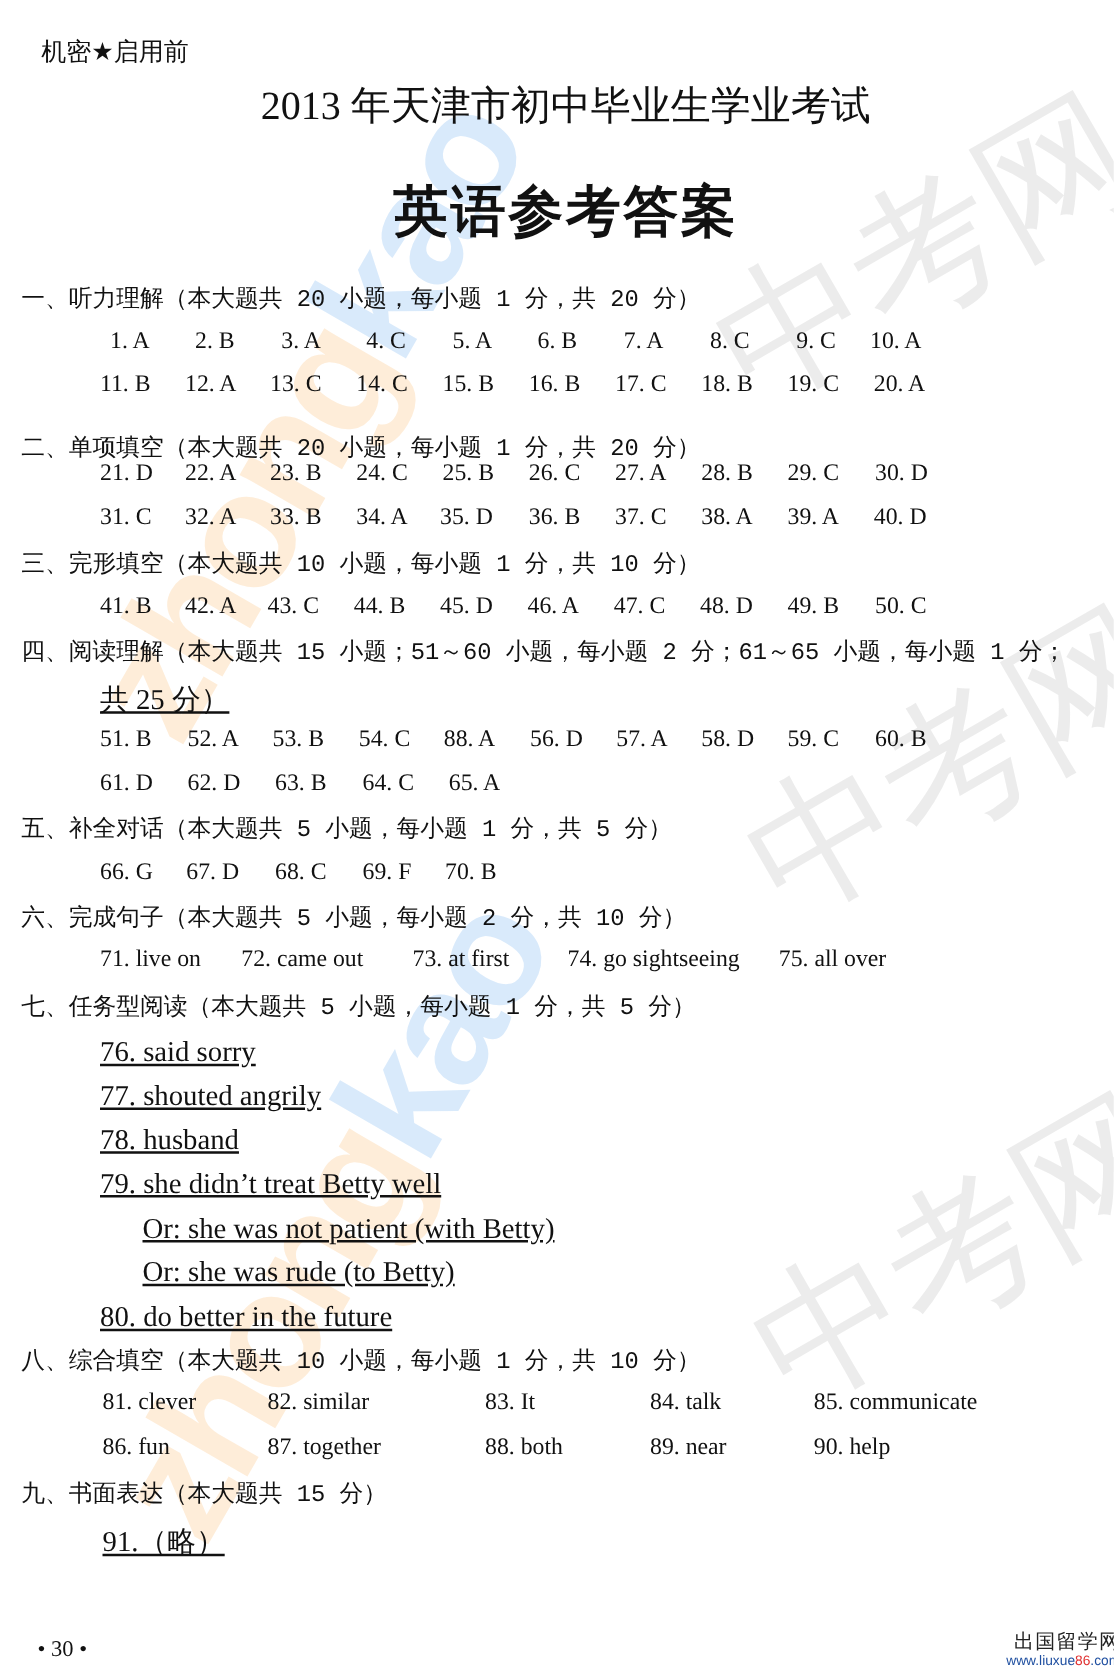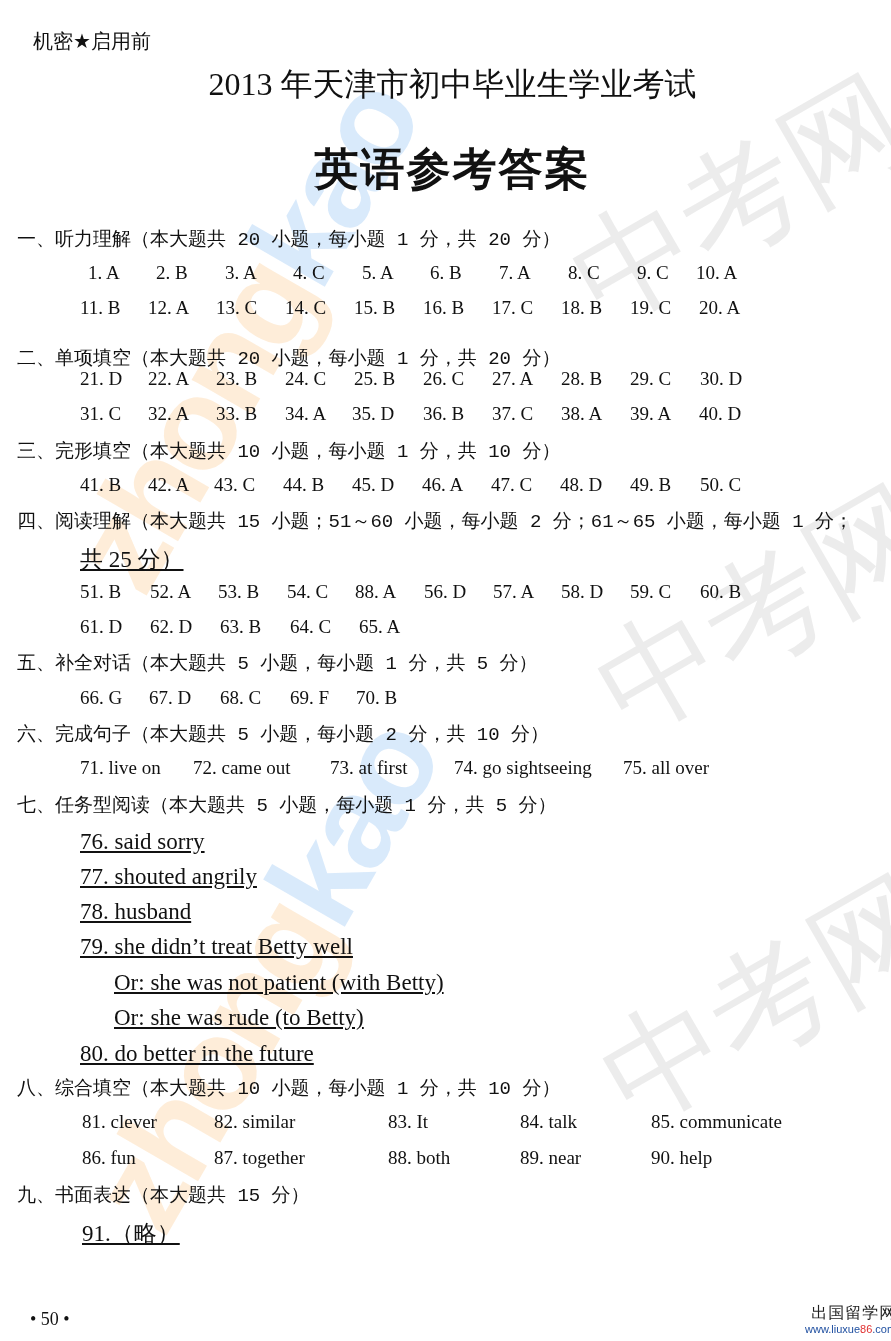--- a/index.html
+++ b/index.html
@@ -170,17 +170,17 @@
   <span class="cell" style="left:2px">86. fun</span>
   <span class="cell" style="left:134px">87. together</span>
   <span class="cell" style="left:308px">88. both</span>
   <span class="cell" style="left:440px">89. near</span>
   <span class="cell" style="left:571px">90. help</span>
 </div>
 
 <div class="sec-head" style="top:1182px;">九、书面表达（本大题共 15 分）</div>
 <div class="line" style="left:82px; top:1218px;">91.（略）</div>
 
-<div class="pno">• 50 •</div>
+<div class="pno">• 30 •</div>
 <div class="logo">
   <div class="cn">出国留学网</div>
   <div class="url"><span>www.liuxue</span><span class="red">86</span><span>.com</span></div>
 </div>
 
 </body></html>

